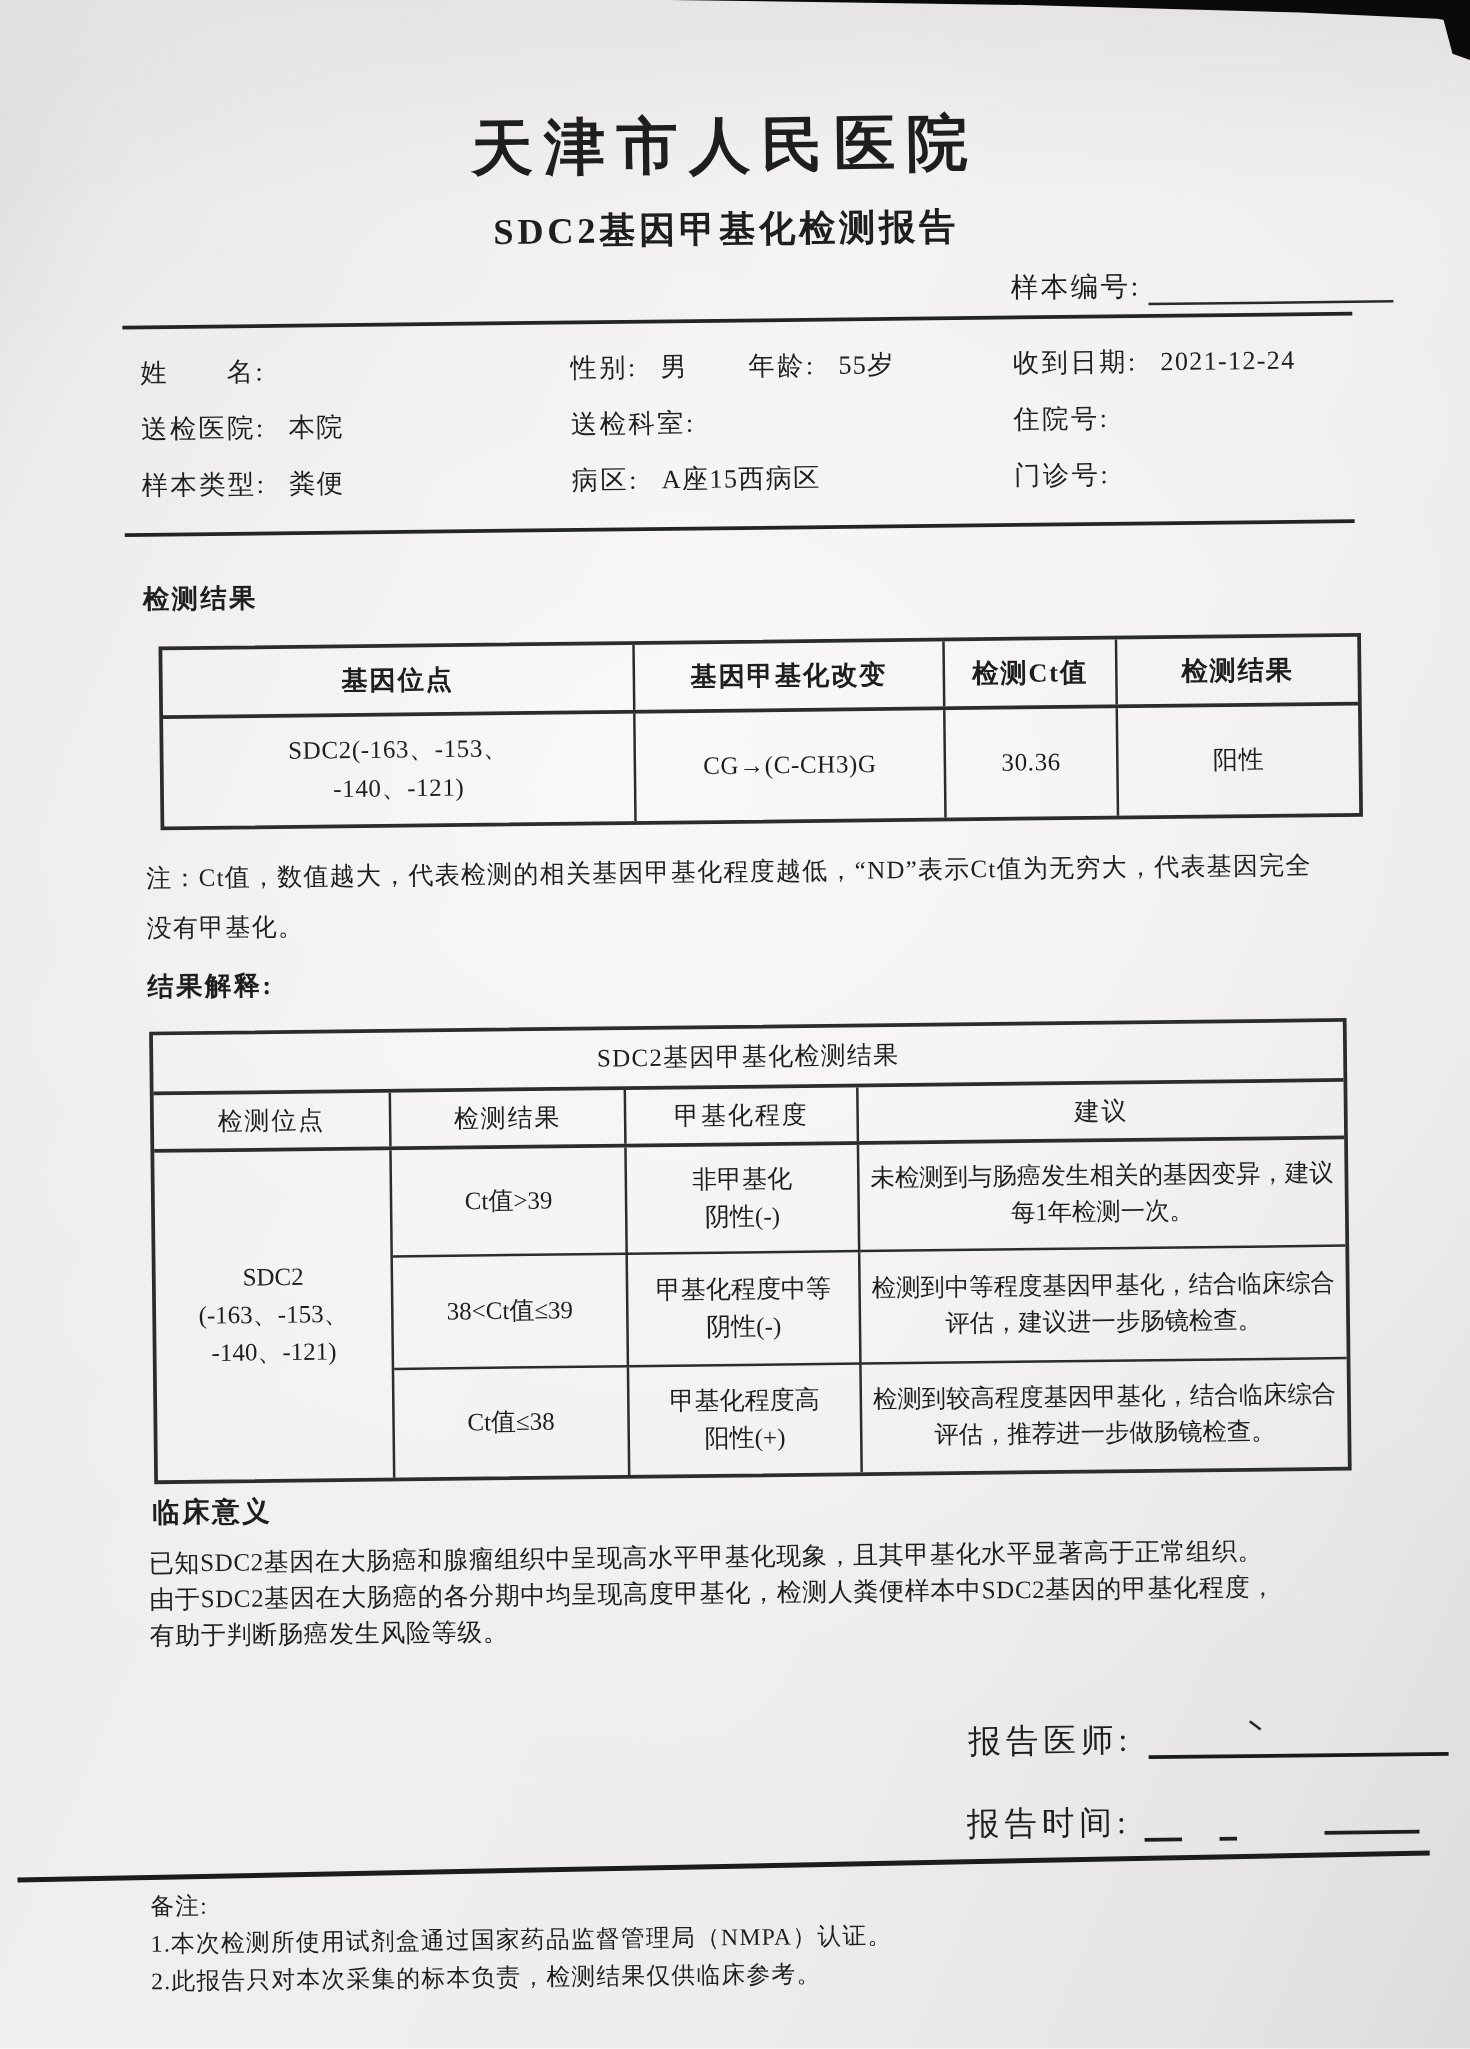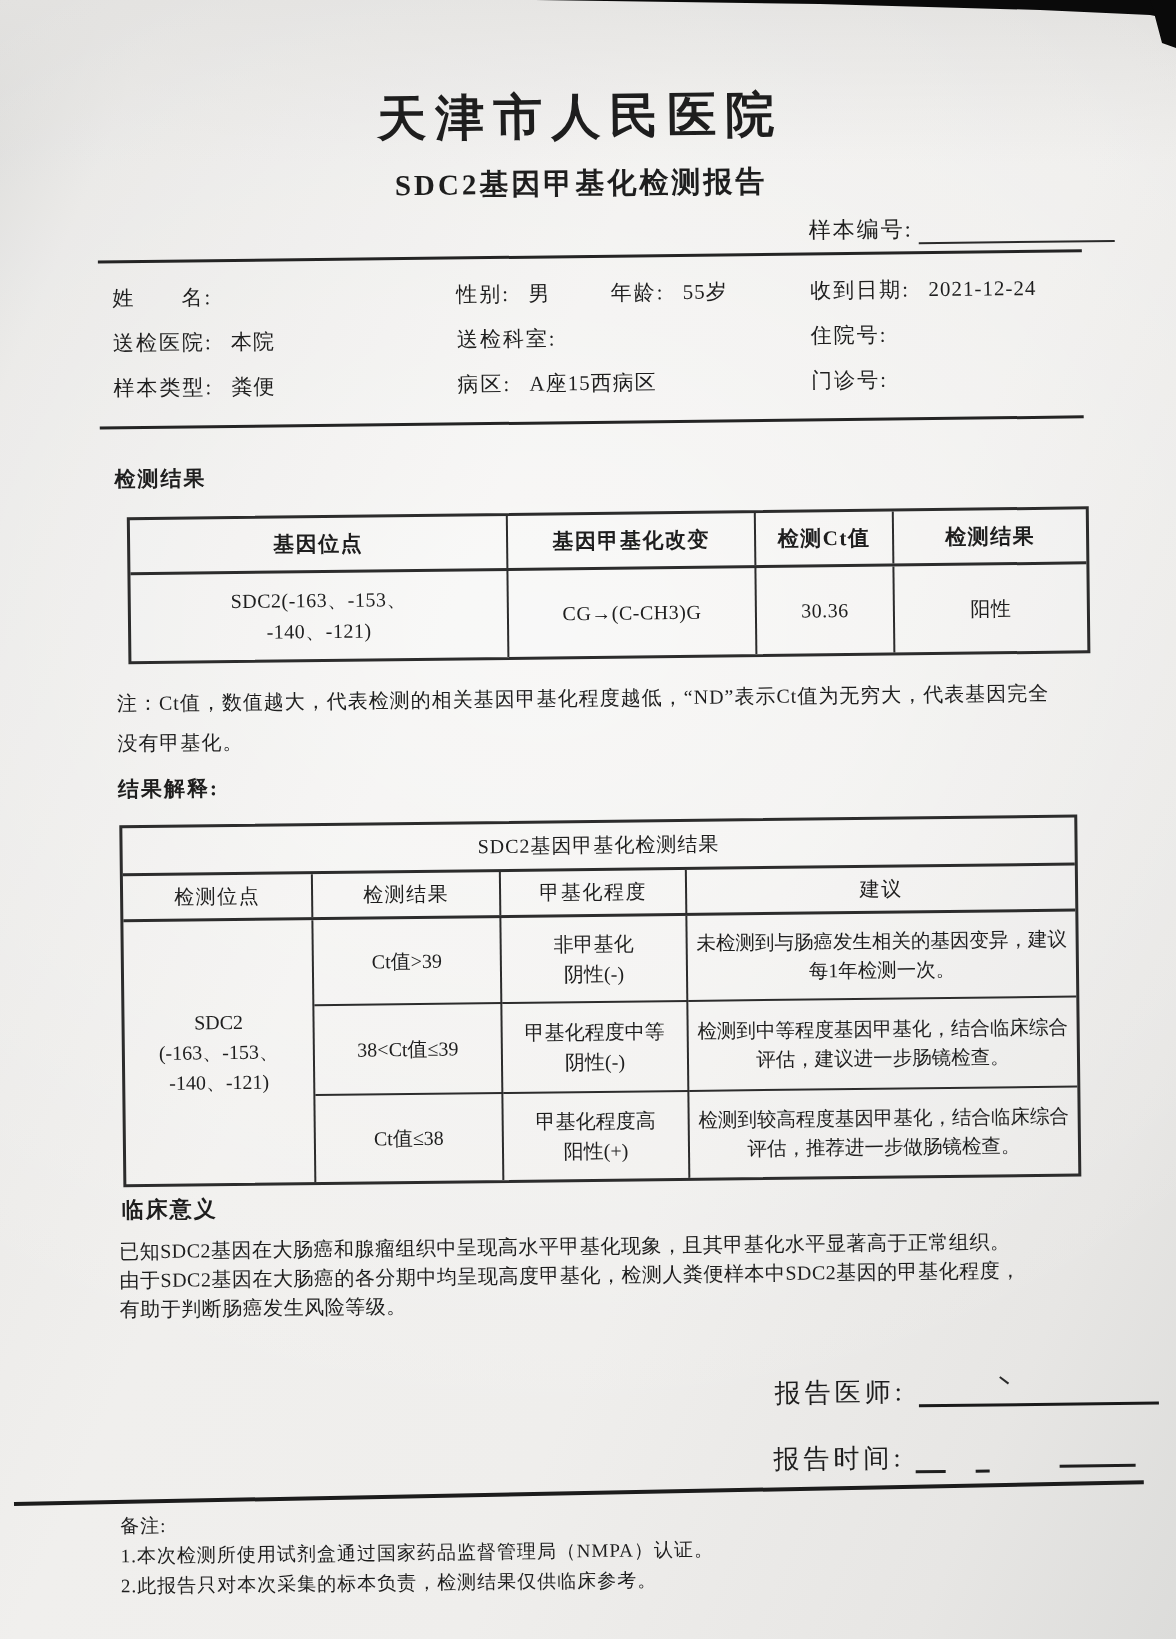--- a/index.html
+++ b/index.html
@@ -40,21 +40,21 @@
   .sample-line { display:inline-block; width:196px; border-bottom:2.5px solid #2a2a2a; height:22px; vertical-align:bottom; margin-left:6px; }
 
   .info-section {
     left:104px; top:261px; width:984px;
     border-top:3.5px solid #242424; border-bottom:3.5px solid #242424;
     padding:12px 0 16px 0; font-size:21px; letter-spacing:1px;
   }
   .info-row { display:grid; grid-template-columns:344px 354px 1fr; padding-left:14px; height:45px; align-items:center; }
   .pair .lbl { letter-spacing:2px; }
   .pair .val { margin-left:12px; }
-  .gender-age .age-pair { margin-left:54px;font-family:Liberation Serif, serif; }
+  .gender-age .age-pair { margin-left:42px;font-family:Liberation Serif, serif; }
 
   .section-heading { font-size:21px; font-weight:bold; letter-spacing:2px; }
 
   .t1 { left:130px; top:518px; width:956px; border:3px solid #2c2c2c; background:rgba(255,255,255,0.12); }
   .t1-hdr, .t1-bdy { display:grid; grid-template-columns:378px 248px 138px 1fr; }
   .t1-hdr { border-bottom:3px solid #2c2c2c; }
   .t1-hdr > div {
     height:52px; display:flex; align-items:center; justify-content:center;
     font-size:21px; font-weight:600; letter-spacing:1.5px; border-right:2.5px solid #2c2c2c;
   }

